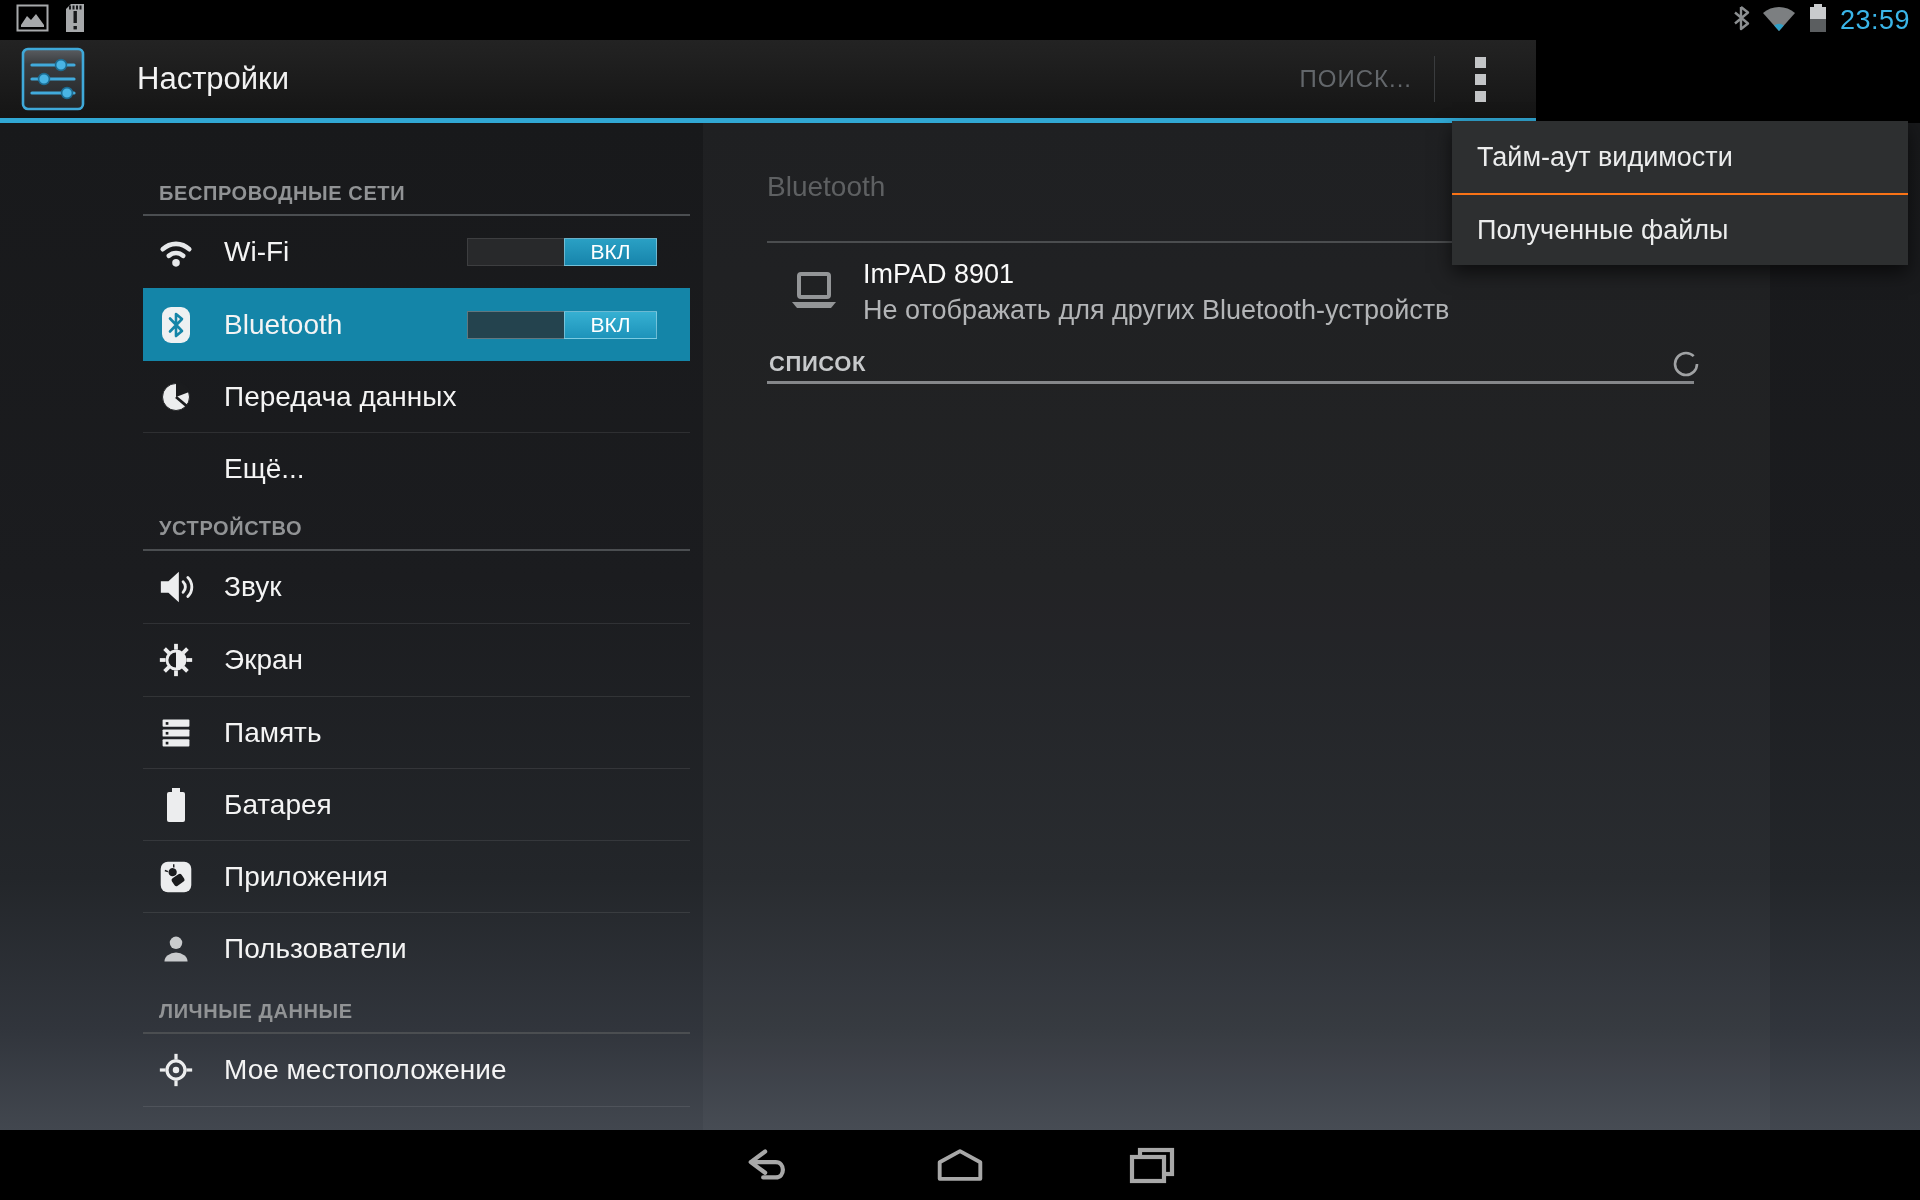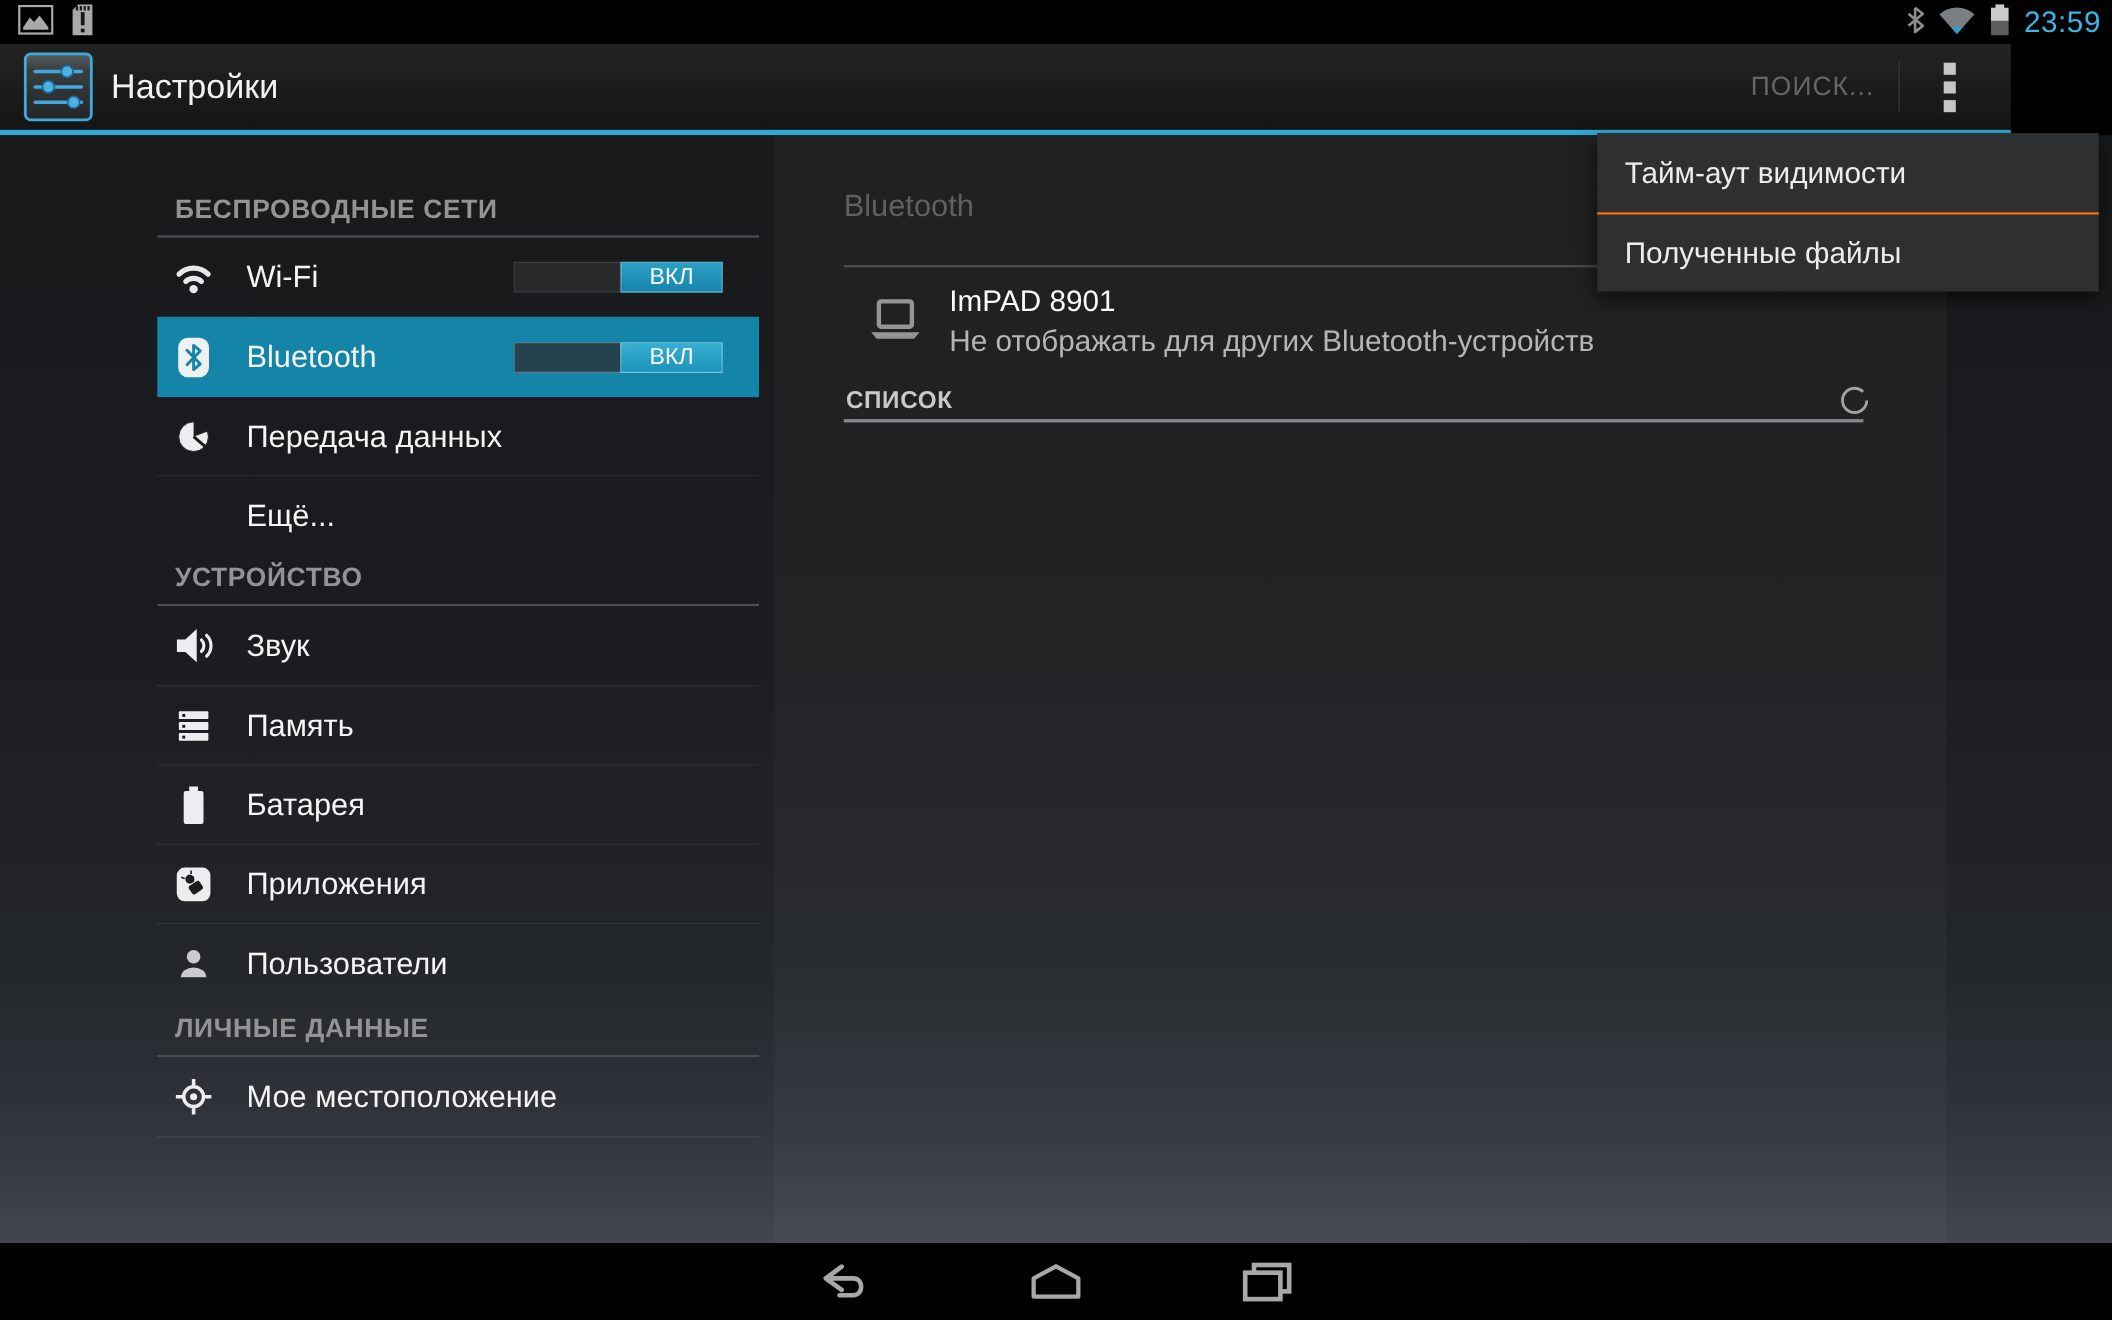--- a/index.html
+++ b/index.html
@@ -7,39 +7,39 @@
               font-family:"Liberation Sans","DejaVu Sans",sans-serif; }
 
   
   .status-bar { position:absolute; left:0; top:0; width:1920px; height:40px; background:#000;
                 display:flex; align-items:center; }
   .sb-left { display:flex; align-items:center; gap:14px; padding-left:16px; }
   .sb-right { margin-left:auto; display:flex; align-items:center; gap:12px; padding-right:10px; }
   .sb-time { color:#3ab5e8; font-size:27px; letter-spacing:0.5px; }
 
   
-  .action-bar { position:absolute; left:0; top:40px; width:1828px; height:83px;
+  .action-bar { position:absolute; left:0; top:40px; width:1536px; height:83px;
                 background:linear-gradient(180deg,#232323,#151515);
-                border-bottom:5px solid #31a8d4; display:flex; align-items:center; }
+                border-bottom:5px solid #31a8d4; display:flex; align-items:center;gap:36px; }
   .ab-icon { width:64px; height:64px; margin-left:21px; }
   .ab-title { color:#f2f2f2; font-size:31px; margin-left:16px; }
   .ab-right { margin-left:auto; display:flex; align-items:center; padding-right:40px; }
   .ab-search { color:#63676b; font-size:24px; letter-spacing:1px; margin-right:22px; }
   .ab-div { width:1px; height:46px; background:#3a3c3e; margin-right:30px; }
   .ab-overflow { display:flex; flex-direction:column; gap:6px; padding:6px 10px; cursor:pointer; }
   .ab-overflow span { width:11px; height:11px; background:#c3c5c7; }
 
   
   .content { position:absolute; left:0; top:123px; width:1920px; height:1007px;
              background:linear-gradient(180deg,#18191b 0%,#1b1c1f 45%,#23262a 75%,#31353c 90%,#42474f 100%); }
 
   
   .sidebar { position:absolute; left:143px; top:0; width:547px; height:100%; }
   .side-header { display:flex; align-items:flex-end; padding:0 0 9px 16px;
-                 border-bottom:2px solid #4b4e51; color:#919395; font-size:24px;
+                 border-bottom:2px solid #4b4e51; color:#919395; font-size:20px;
                  font-weight:bold; letter-spacing:0.6px; }
   .sh1 { height:93px; } .sh2 { height:46px; } .sh3 { height:49px; }
   .side-row { position:relative; height:72px; display:flex; align-items:center; padding-left:13px; }
   .side-row.divided { border-bottom:1px solid rgba(255,255,255,0.09); }
   .side-row.tall { height:73px; }
   .side-row.selected { background:#1485a8; }
   .ric { width:40px; height:40px; display:flex; align-items:center; justify-content:center; flex:0 0 40px; }
   .rlabel { color:#f4f4f4; font-size:28px; margin-left:28px; white-space:nowrap; }
   .indent { margin-left:68px; }
 
@@ -219,20 +219,41 @@
       <span class="ric">
         <svg width="38" height="36" viewBox="0 0 40 38">
           <path d="M4 13 H12 L23 3 V35 L12 25 H4 Z" fill="#ecedee"></path>
           <path d="M27.5 13.5 a7.5 7.5 0 0 1 0 11" fill="none" stroke="#ecedee" stroke-width="3" stroke-linecap="round"></path>
           <path d="M32.5 9 a14 14 0 0 1 0 20" fill="none" stroke="#ecedee" stroke-width="3" stroke-linecap="round"></path>
         </svg>
       </span>
       <span class="rlabel">Звук</span>
     </div>
 
+    <div class="side-row tall divided">
+      <span class="ric">
+        <svg width="38" height="38" viewBox="0 0 40 40">
+          <g fill="#ecedee">
+            <circle cx="20" cy="20" r="11"></circle>
+            <g stroke="#ecedee" stroke-width="4">
+              <line x1="20" y1="3" x2="20" y2="9"></line>
+                <line x1="20" y1="31" x2="20" y2="37"></line>
+              <line x1="3" y1="20" x2="9" y2="20"></line>
+                <line x1="31" y1="20" x2="37" y2="20"></line>
+              <line x1="8" y1="8" x2="12.5" y2="12.5"></line>
+                <line x1="27.5" y1="27.5" x2="32" y2="32"></line>
+              <line x1="8" y1="32" x2="12.5" y2="27.5"></line>
+                <line x1="27.5" y1="12.5" x2="32" y2="8"></line>
+            </g>
+          </g>
+          <path d="M20 12 a8 8 0 0 0 0 16 Z" fill="#1b1c1e"></path>
+        </svg>
+      </span>
+      <span class="rlabel">Экран</span>
+    </div>
 
     <div class="side-row divided">
       <span class="ric">
         <svg width="36" height="34" viewBox="0 0 40 38">
           <g fill="#ecedee">
             <rect x="5" y="4" width="30" height="8" rx="1"></rect>
             <rect x="5" y="15" width="30" height="8" rx="1"></rect>
             <rect x="5" y="26" width="30" height="8" rx="1"></rect>
           </g>
           <g fill="#1b1c1e">

